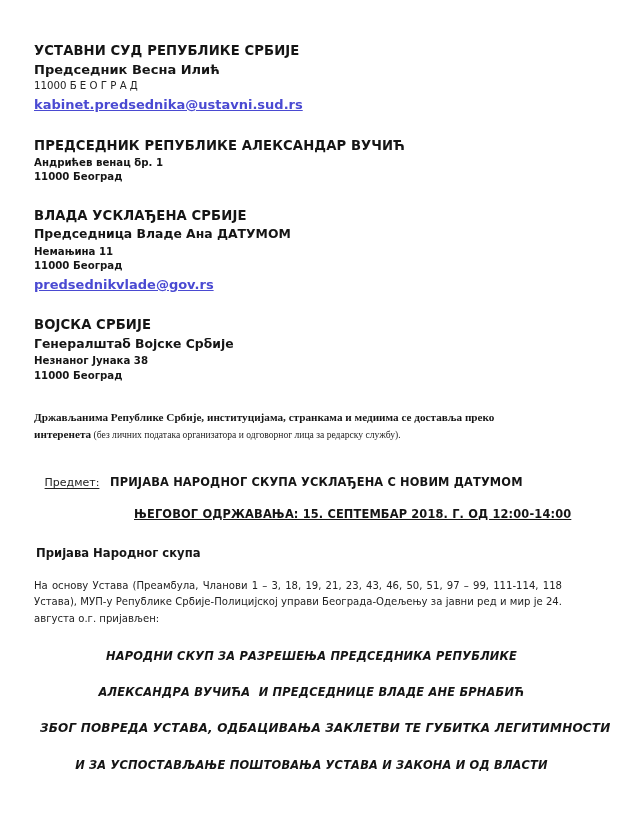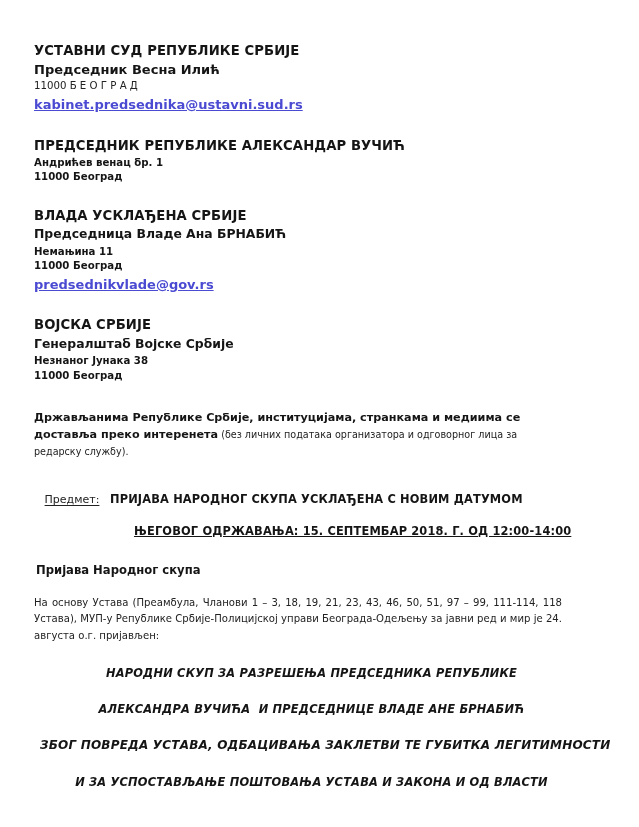--- a/index.html
+++ b/index.html
@@ -73,20 +73,21 @@
   }
 
   
   .distribution {
     margin: 26px 0 0 0;
     font-size: 11.2px;
     line-height: 1.52;
     font-weight: bold;
     color: #151515;
     max-width: 500px;
+    font-family: Liberation Serif, serif;
   }
   .distribution .note {
     font-size: 9.6px;
     font-weight: normal;
     color: #222222;
   }
 
   
   .subject {
     margin: 32px 0 0 0;
@@ -170,21 +171,21 @@
   </div>
 
   <div class="org-block">
     <div class="org-title">ПРЕДСЕДНИК РЕПУБЛИКЕ АЛЕКСАНДАР ВУЧИЋ</div>
     <div class="org-line bold">Андрићев венац бр. 1</div>
     <div class="org-line bold">11000 Београд</div>
   </div>
 
   <div class="org-block">
     <div class="org-title">ВЛАДА УСКЛАЂЕНА СРБИЈЕ</div>
-    <div class="org-subtitle lg">Председница Владе Ана БРНАБИЋ</div>
+    <div class="org-subtitle lg">Председница Владе Ана ДАТУМОМ</div>
     <div class="org-line bold">Немањина 11</div>
     <div class="org-line bold">11000 Београд</div>
     <a class="org-email" href="#">predsednikvlade@gov.rs</a>
   </div>
 
   <div class="org-block">
     <div class="org-title">ВОЈСКА СРБИЈЕ</div>
     <div class="org-subtitle lg">Генералштаб Војске Србије</div>
     <div class="org-line bold">Незнаног Јунака 38</div>
     <div class="org-line bold">11000 Београд</div>

